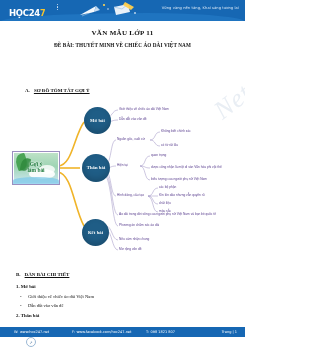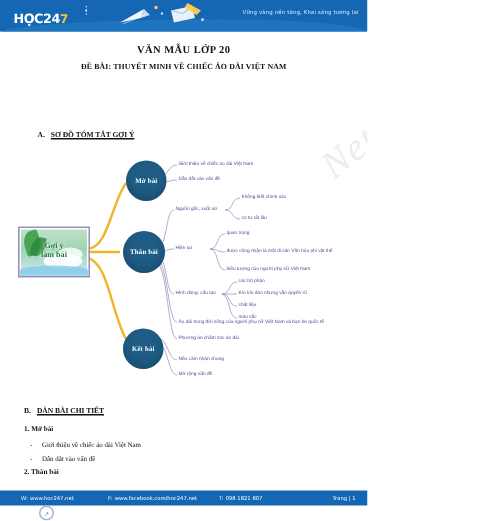--- a/index.html
+++ b/index.html
@@ -150,21 +150,21 @@
     <circle cx="30" cy="8" r=".8" fill="#ffffff" opacity=".8"></circle>
     <path d="M36 6 L50 3 L52 11 L38 14 Z" fill="#ffffff" opacity=".9"></path>
     <path d="M36 6 L44 8 L50 3" stroke="#9dc4e8" stroke-width=".7" fill="none"></path>
     <path d="M47 1 L56 6 L53 9 L45 4 Z" fill="#ffcf4d" opacity=".95"></path>
     <circle cx="57" cy="12" r="1" fill="#ffffff" opacity=".7"></circle>
   </svg>
 
   <div class="tagline">Vững vàng nền tảng, Khai sáng tương lai</div>
 </div>
 
-<div class="doc-title">VĂN MẪU LỚP 20</div>
+<div class="doc-title">VĂN MẪU LỚP 11</div>
 <div class="doc-subtitle">ĐỀ BÀI: THUYẾT MINH VỀ CHIẾC ÁO DÀI VIỆT NAM</div>
 
 <div class="watermark">Net</div>
 
 <div class="sec-a">
   <span class="sec-mark">A.</span><span class="lbl">SƠ ĐỒ TÓM TẮT GỢI Ý</span>
 </div>
 
 <div class="map">
   <svg width="245" height="175">

